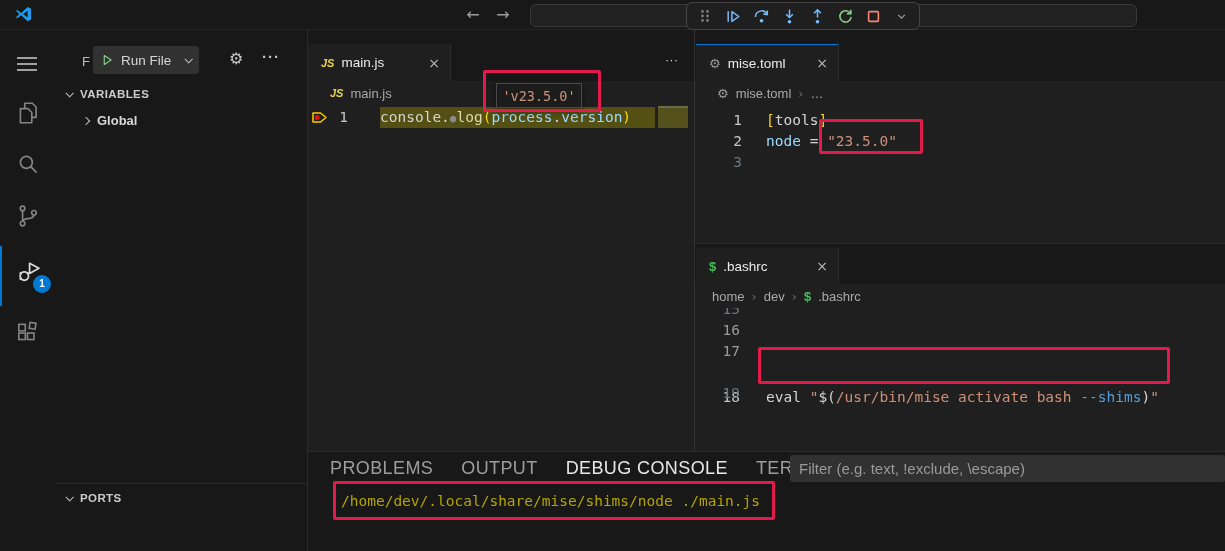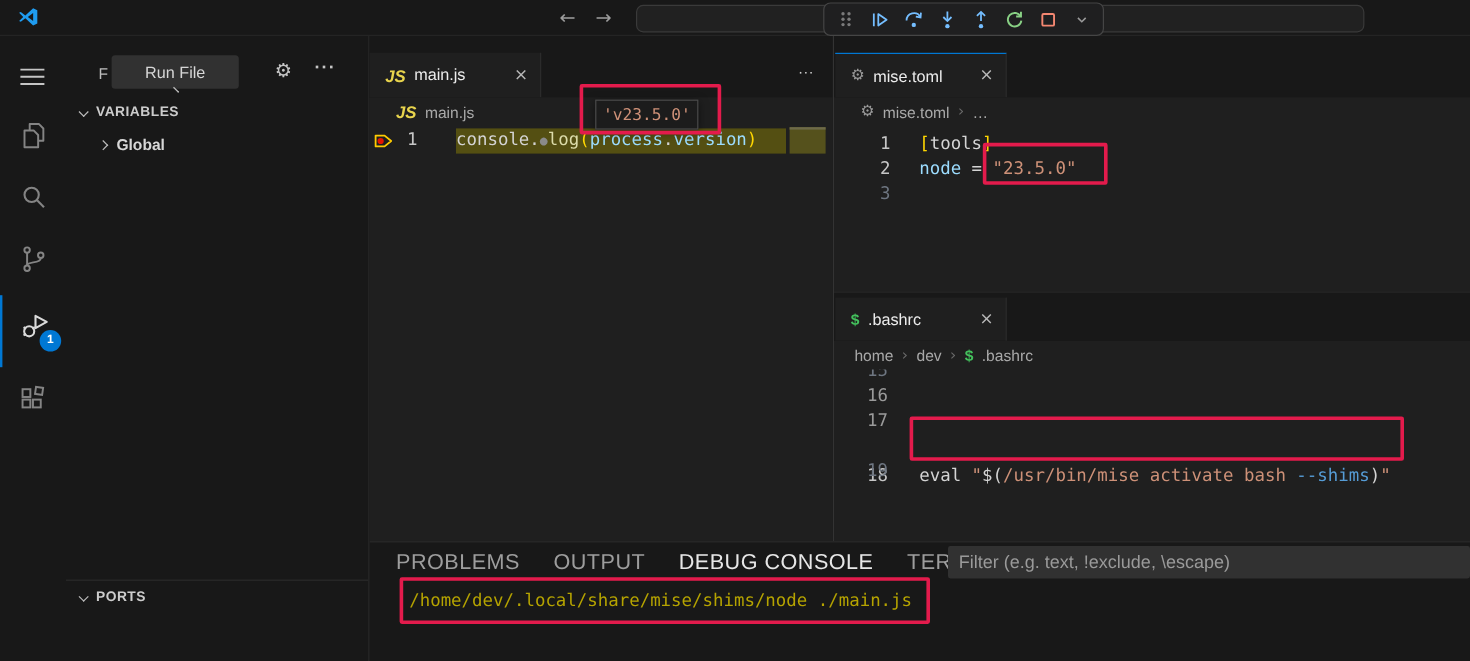--- a/index.html
+++ b/index.html
@@ -23,41 +23,41 @@
   
   .activitybar { position:absolute; left:0; top:30px; width:55px; bottom:0; background:#181818; }
   .abitem { position:absolute; left:15px; width:26px; height:26px; }
   .abbar { position:absolute; left:0; width:2px; background:#0078d4; }
   .abbadge { position:absolute; width:18px; height:18px; border-radius:50%; background:#0078d4; color:#fff;
     font-size:10px; font-weight:bold; text-align:center; line-height:18px; }
   
   .sidebar { position:absolute; left:55px; top:30px; width:253px; bottom:0; background:#181818; border-right:1px solid #2b2b2b; }
   .clippedlbl { position:absolute; left:27px; top:24px; color:#bdbdbd; font-size:13px; }
   .runbtn { position:absolute; left:38px; top:16px; width:106px; height:28px; background:#313131; border-radius:3px;
-    display:flex; align-items:center; padding:0 8px; gap:7px;flex-direction:column; }
+    display:flex; align-items:center; padding:0 8px; gap:7px; }
   .runbtn .lbl { color:#d6d6d6; font-size:13.5px; flex:1; }
   .chev { display:inline-block; width:6px; height:6px; border-right:1.5px solid #bdbdbd; border-bottom:1.5px solid #bdbdbd; }
   .chev.down { transform:rotate(45deg) translateY(-1px); }
   .chev.right { transform:rotate(-45deg); }
   .gearglyph { font-family:"DejaVu Sans",sans-serif; color:#c5c5c5; font-size:16px; line-height:16px; }
   .moreh { color:#c5c5c5; font-size:15px; font-weight:bold; letter-spacing:1px; }
   .sect { position:absolute; display:flex; align-items:center; gap:8px; color:#cccccc; font-size:11.5px; font-weight:bold; letter-spacing:.4px; }
   .treeitem { position:absolute; display:flex; align-items:center; gap:8px; color:#d7d7d7; font-size:13px; font-weight:bold; }
   .sidediv { position:absolute; left:0; right:0; height:1px; background:#2b2b2b; }
   
   .egroup { position:absolute; top:30px; height:421px; background:#181818; }
   .eg-left { left:308px; width:386px; }
   .eg-right { left:694px; width:531px; border-left:1px solid #333; }
   .tabstrip { position:absolute; left:0; right:0; background:#181818; }
   .tab { position:absolute; left:0; height:37px; width:143px; background:#1f1f1f; border-right:1px solid #2b2b2b;
     display:flex; align-items:center; padding:0 10px 0 13px; gap:7px; }
   .tab.focused { border-top:1.5px solid #0078d4; }
   .tlabel { color:#ececec; font-size:13.5px; flex:1; }
   .tclose { color:#b8b8b8; font-size:14px; font-family:"DejaVu Sans",sans-serif; }
-  .fi-js { color:#e8d44d; font-weight:bold; font-size:14px; font-style:italic; }
+  .fi-js { color:#e8d44d; font-weight:bold; font-size:11px; font-style:italic; }
   .fi-sh { color:#43c05c; font-weight:bold; font-size:13px; }
   .fi-gear { font-family:"DejaVu Sans",sans-serif; color:#9a9a9a; font-size:13px; }
   .tabactions { position:absolute; right:16px; color:#cfcfcf; }
   .editorbg { position:absolute; left:0; right:0; background:#1f1f1f; }
   .breadcrumb { position:absolute; left:0; right:0; height:24px; display:flex; align-items:center; gap:7px;
     color:#a9a9a9; font-size:13px; padding-left:22px; }
   .bsep { color:#6a6a6a; font-family:"DejaVu Sans",sans-serif; }
   .crow { position:absolute; left:0; right:0; height:21px; font-family:"DejaVu Sans Mono",monospace; font-size:14.5px; line-height:21px; white-space:pre; }
   .lnum { position:absolute; top:0; text-align:right; color:#6e7681; }
   .lnum.bright { color:#c6c6c6; }

